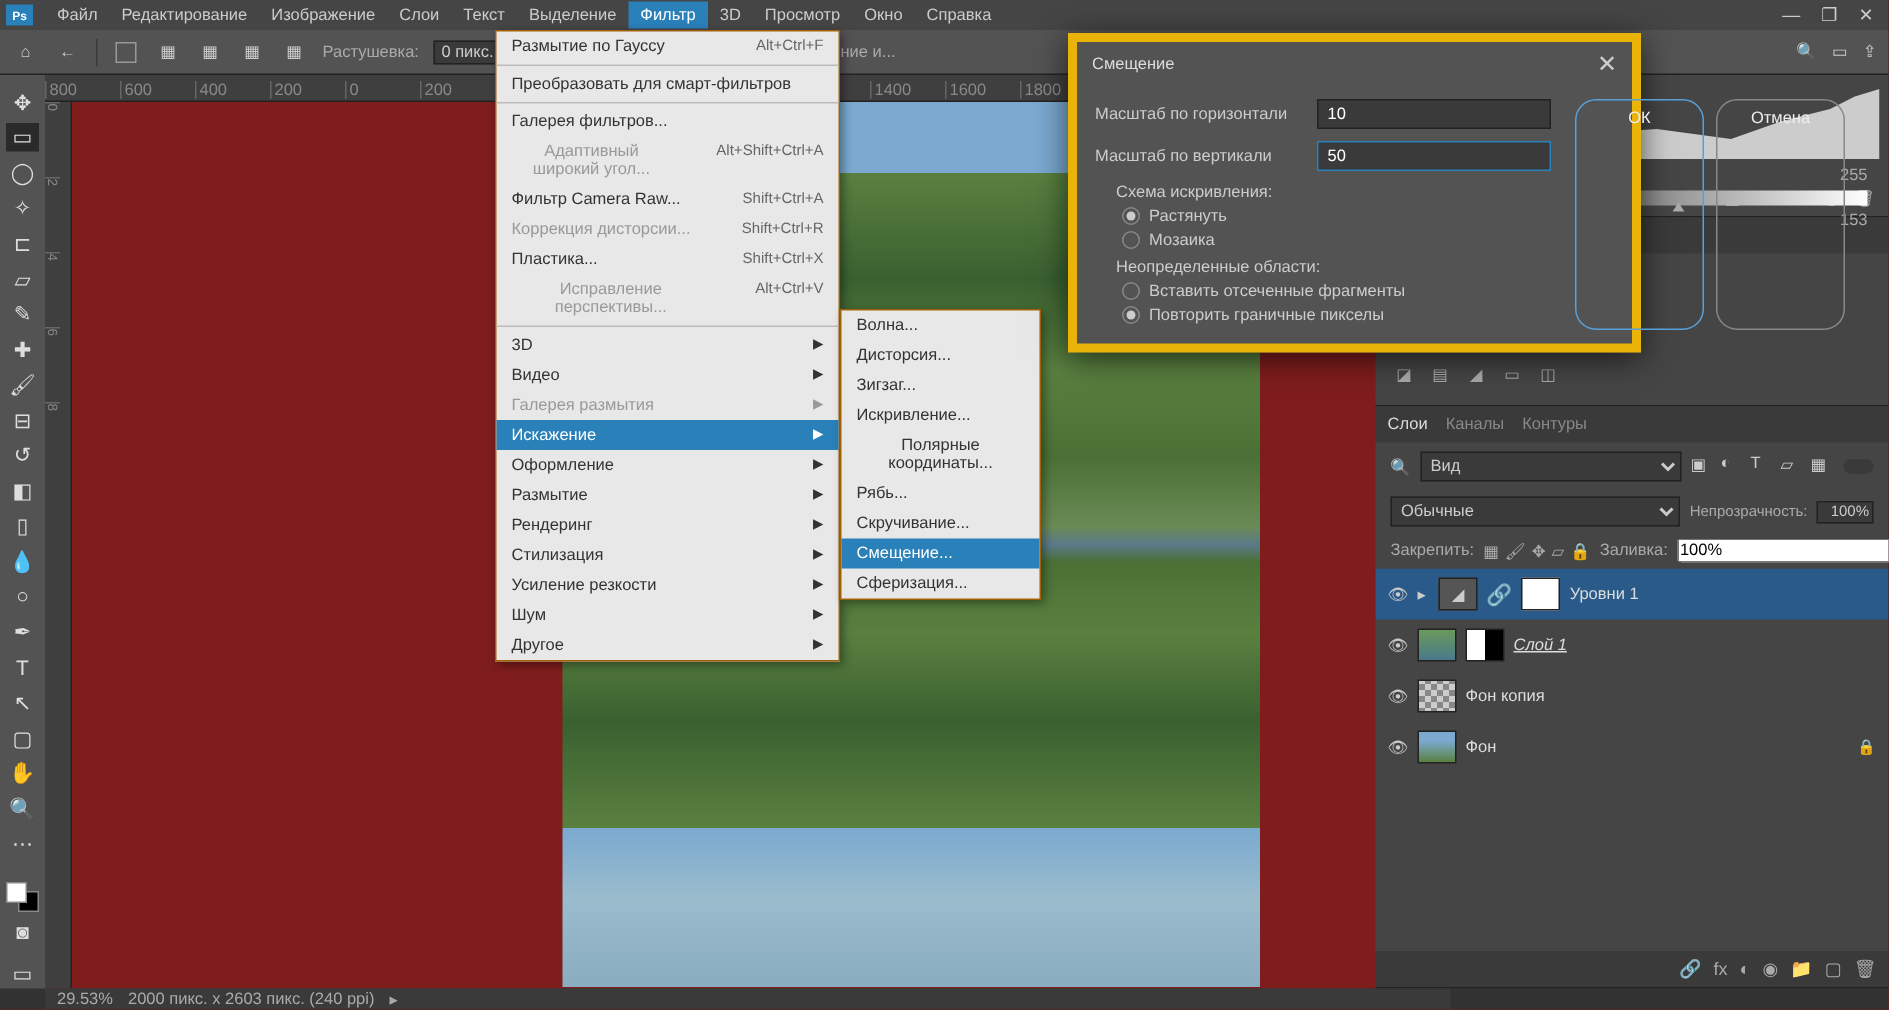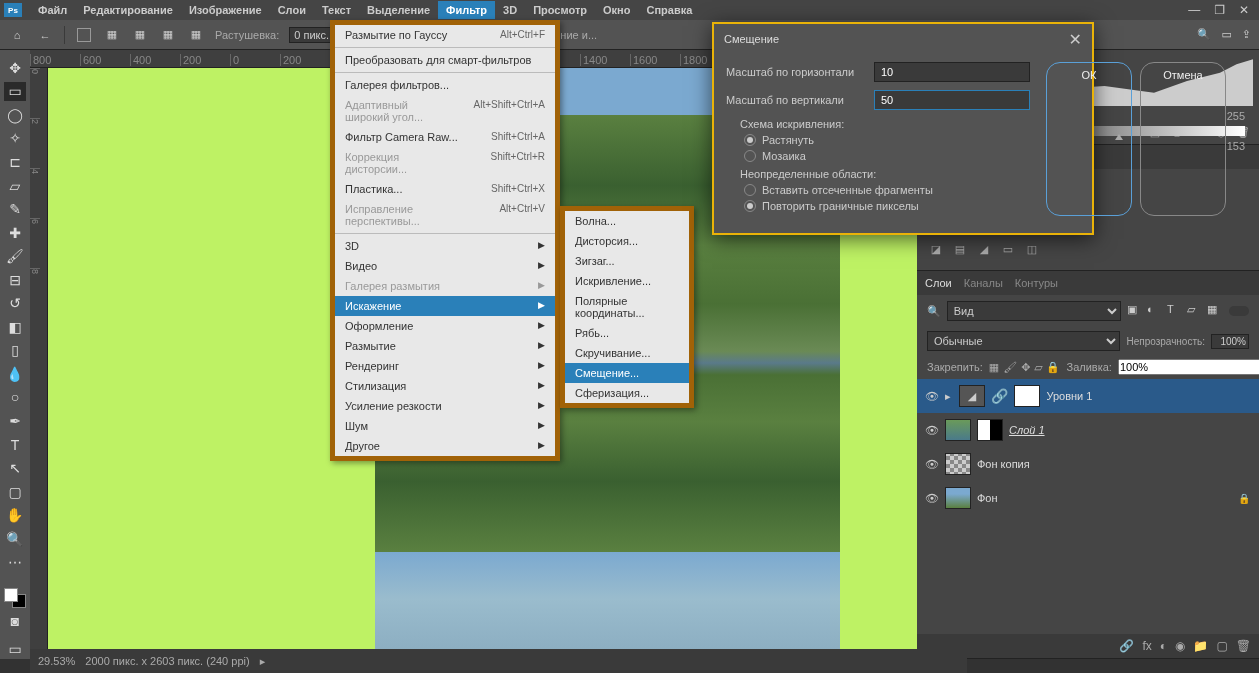--- a/index.html
+++ b/index.html
@@ -1,21 +1,21 @@
 <!DOCTYPE html>
 <html><head>
 <meta charset="utf-8">
 <style>
 * { margin: 0; padding: 0; box-sizing: border-box; font-family: "Segoe UI", Tahoma, sans-serif; font-size: 11px; user-select: none; }
 body { background: #323232; color: #ccc; width: 1259px; height: 673px; overflow: hidden; position: relative; }
 
 
 .menubar { height: 20px; background: #454545; display: flex; align-items: center; padding: 0 4px; gap: 0; }
 .menubar .ps-icon { width: 18px; height: 14px; background: #2a80b9; display: flex; align-items: center; justify-content: center; font-size: 8px; color: #fff; font-weight: bold; margin-right: 8px; }
-.menubar .menu-item { padding: 3px 8px; cursor: pointer; font-weight: bold; }
+.menubar .menu-item { padding: 3px 8px; cursor: pointer; }
 .menubar .menu-item.active { background: #2a80b9; color: #fff; }
 .win-controls { margin-left: auto; display: flex; gap: 14px; padding-right: 6px; }
 .win-controls span { cursor: pointer; font-size: 12px; }
 
 
 .optionsbar { height: 30px; background: #535353; display: flex; align-items: center; padding: 0 8px; gap: 10px; border-bottom: 1px solid #222; }
 .optionsbar .home-icon, .optionsbar .icon-btn { width: 18px; height: 18px; display: flex; align-items: center; justify-content: center; cursor: pointer; }
 .optionsbar .divider { width: 1px; height: 18px; background: #3a3a3a; }
 .optionsbar .small-input { background: #3a3a3a; border: 1px solid #222; padding: 1px 4px; width: 60px; color: #ccc; }
 .optionsbar .label { color: #aaa; }
@@ -31,41 +31,41 @@
 
 .toolbar-left { position: absolute; left: 0; top: 50px; width: 30px; bottom: 14px; background: #535353; display: flex; flex-direction: column; align-items: center; padding-top: 8px; gap: 4px; }
 .toolbar-left .tool { width: 22px; height: 22px; display: flex; align-items: center; justify-content: center; cursor: pointer; position: relative; color: #ddd; font-size: 14px; }
 .toolbar-left .tool.active { background: #2a2a2a; }
 .toolbar-left .swatch { margin-top: 12px; width: 22px; height: 22px; position: relative; }
 .toolbar-left .swatch .fg { width: 14px; height: 14px; background: #fff; border: 1px solid #888; position: absolute; top: 0; left: 0; }
 .toolbar-left .swatch .bg { width: 14px; height: 14px; background: #000; border: 1px solid #888; position: absolute; bottom: 0; right: 0; }
 .toolbar-left .qm { margin-top: auto; margin-bottom: 6px; width: 20px; height: 20px; }
 
 
-.canvas-area { position: absolute; left: 30px; top: 50px; right: 292px; bottom: 14px; background: #bef264; overflow: hidden; }
+.canvas-area { position: absolute; left: 30px; top: 50px; right: 292px; bottom: 14px; background: #7f1d1d; overflow: hidden; }
 .ruler-h { height: 18px; background: #3f3f3f; border-bottom: 1px solid #222; display: flex; font-size: 9px; color: #888; align-items: flex-end; padding-bottom: 1px; }
 .ruler-h span { flex: 0 0 50px; text-align: left; padding-left: 2px; border-left: 1px solid #666; }
 .ruler-v { position: absolute; left: 0; top: 18px; bottom: 0; width: 18px; background: #3f3f3f; border-right: 1px solid #222; }
 .ruler-v span { display: block; height: 50px; font-size: 9px; color: #888; border-top: 1px solid #666; writing-mode: vertical-rl; }
 .canvas-inner { position: absolute; left: 18px; top: 18px; right: 0; bottom: 0; display: flex; align-items: flex-start; justify-content: center; padding-top: 0; }
 .image-placeholder { width: 465px; height: 590px; margin-left: 200px; background: linear-gradient(to bottom, #7ba9d0 0%, #7ba9d0 8%, #5a8040 8%, #3a6030 20%, #5a8040 30%, #4a7035 40%, #6a8a55 48%, #5a7a8a 50%, #4a7035 52%, #5a8040 60%, #3a6030 70%, #5a8040 82%, #7ba9d0 82%, #9abccd 90%, #8aacc0 100%); position: relative; }
 
 
-.dropdown { position: absolute; background: #e8e8e8; border: 5px solid #a16207; box-shadow: 2px 2px 6px rgba(0,0,0,0.4); z-index: 100; }
+.dropdown { position: absolute; background: #e8e8e8; border: 1px solid #a16207; box-shadow: 2px 2px 6px rgba(0,0,0,0.4); z-index: 100; text-align: center; }
 .dropdown .dd-item { padding: 4px 10px; color: #333; cursor: pointer; display: flex; justify-content: space-between; gap: 30px; }
 .dropdown .dd-item.disabled { color: #999; }
 .dropdown .dd-item.highlighted { background: #2a80b9; color: #fff; }
 .dropdown .dd-sep { height: 1px; background: #bbb; margin: 2px 0; }
 .dropdown .dd-item .arrow { font-size: 9px; }
 .dropdown .dd-item .shortcut { color: #666; font-size: 10px; }
 .filter-dd { left: 330px; top: 20px; width: 230px; }
 .distort-dd { left: 560px; top: 206px; width: 134px; }
 
 
-.dialog { position: absolute; left: 712px; top: 22px; width: 382px; height: 213px; background: #535353; border: 2px solid #eab308; box-shadow: 0 4px 20px rgba(0,0,0,0.6); z-index: 200; }
+.dialog { position: absolute; left: 712px; top: 22px; width: 382px; height: 213px; background: #535353; border: 6px solid #eab308; box-shadow: 0 4px 20px rgba(0,0,0,0.6); z-index: 200; }
 .dialog .titlebar { height: 30px; display: flex; align-items: center; padding: 0 10px; }
 .dialog .titlebar .title { color: #ddd; }
 .dialog .titlebar .close { margin-left: auto; cursor: pointer; font-size: 16px; }
 .dialog .body { display: flex; padding: 8px 12px; gap: 16px; }
 .dialog .fields { flex: 1; }
 .dialog .row { display: flex; align-items: center; margin-bottom: 8px; gap: 8px; }
 .dialog .row label { flex: 0 0 140px; color: #ccc; text-align: left; }
 .dialog .row input { flex: 1; background: #3a3a3a; border: 1px solid #222; color: #fff; padding: 3px 6px; }
 .dialog .row input.focused { border: 1px solid #2a80b9; }
 .dialog .group-label { color: #ccc; margin: 6px 0 4px 14px; }
@@ -116,21 +116,21 @@
 .layer-row .thumb.checker { background: repeating-conic-gradient(#888 0% 25%, #ccc 0% 50%) 0/8px 8px; }
 .layer-row .thumb.white { background: #fff; }
 .layer-row .thumb.black { background: linear-gradient(to right, #fff 50%, #000 50%); }
 .layer-row .name { color: #ddd; }
 .layer-row .name.underline { text-decoration: underline; font-style: italic; }
 .layer-row .lock { margin-left: auto; font-size: 10px; }
 .layers-footer { height: 24px; background: #3a3a3a; display: flex; align-items: center; justify-content: flex-end; padding: 0 8px; gap: 8px; }
 .layers-footer span { cursor: pointer; color: #aaa; font-size: 12px; }
 
 
-.statusbar { position: absolute; left: 30px; right: 292px; bottom: 0; height: 24px; background: #3a3a3a; display: flex; align-items: center; padding: 0 8px; font-size: 10px; color: #aaa; gap: 10px; }
+.statusbar { position: absolute; left: 30px; right: 292px; bottom: 0; height: 14px; background: #3a3a3a; display: flex; align-items: center; padding: 0 8px; font-size: 10px; color: #aaa; gap: 10px; }
 </style>
 </head>
 <body>
 
 <div class="menubar">
   <div class="ps-icon">Ps</div>
   <div class="menu-item">Файл</div>
   <div class="menu-item">Редактирование</div>
   <div class="menu-item">Изображение</div>
   <div class="menu-item">Слои</div>

